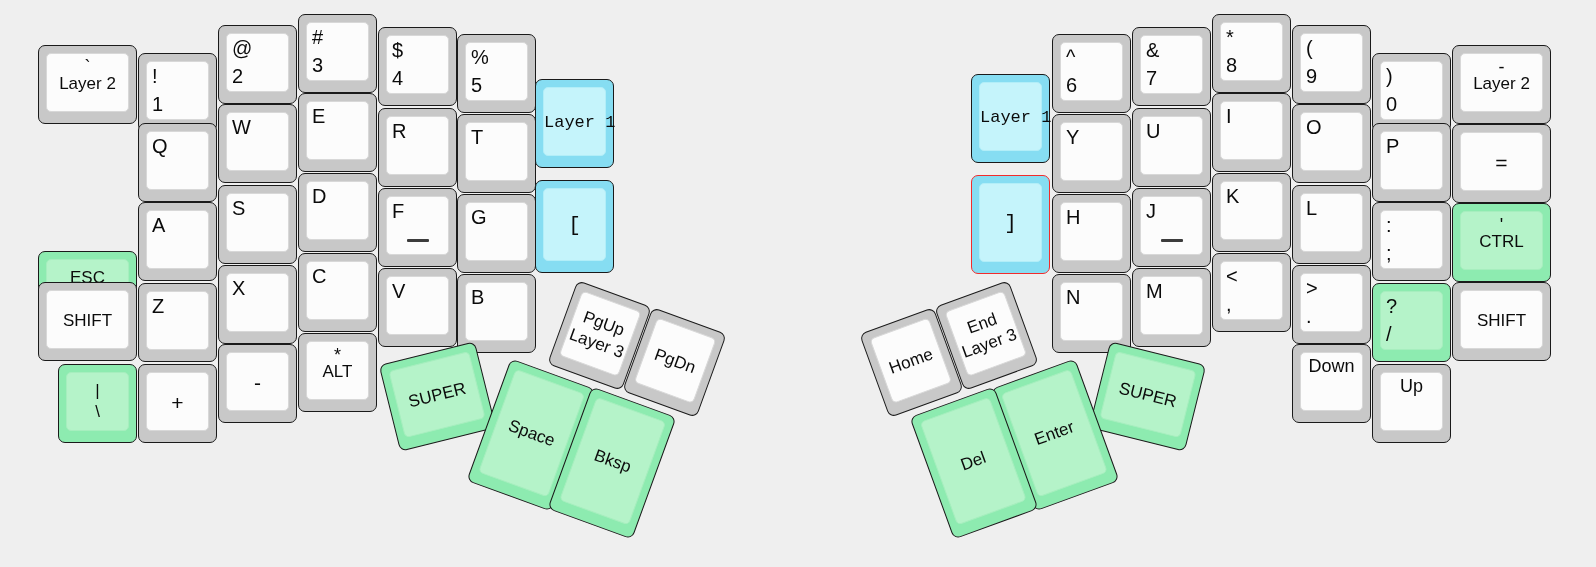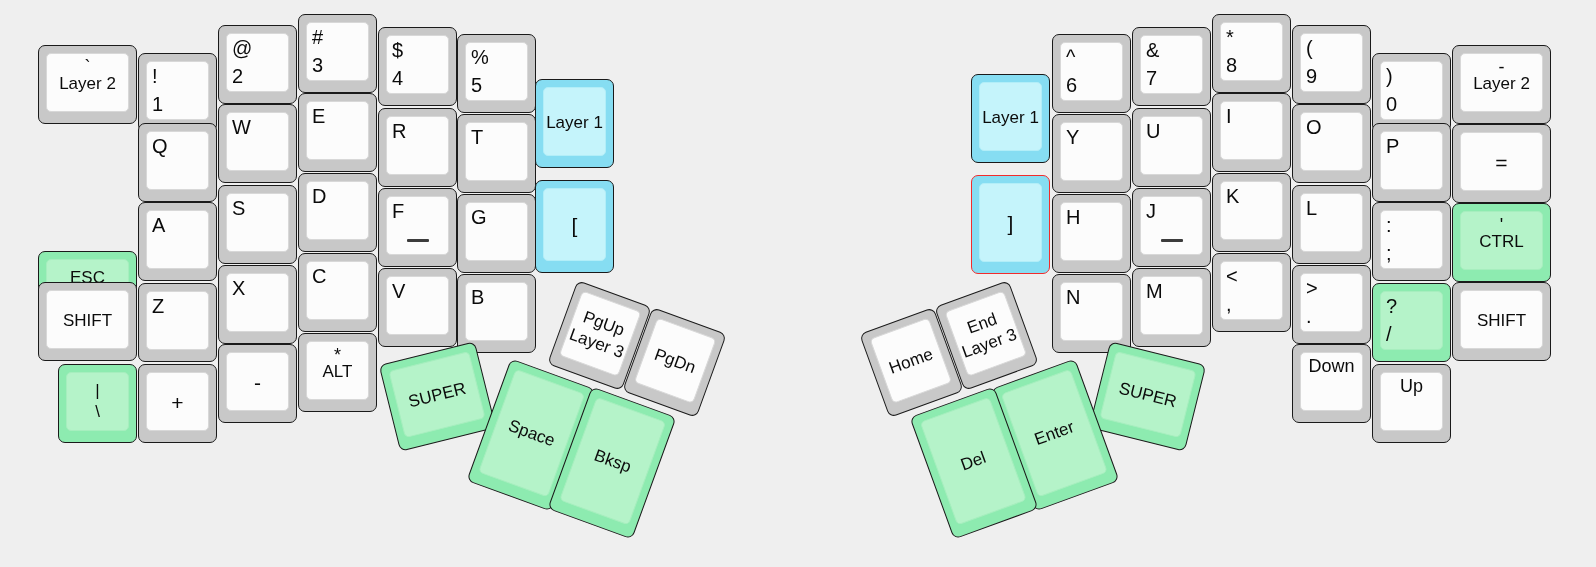--- a/index.html
+++ b/index.html
@@ -26,21 +26,21 @@
     position:relative;
     width:100%;height:100%;
     box-sizing:border-box;
     border-radius:5px;
     background:#fcfcfc;
     border:1px solid #d8d8d8;
   }
   
   .key.green{background:#8debb0;}
   .key.green > .cap{background:#b5f3c9;border-color:#a6eebe;}
-  .key.cyan{background:#86ddf2;}
+  .key.cyan{background:#86ddf2;font-family:Liberation Mono, monospace;}
   .key.cyan > .cap{background:#c5f4fb;border-color:#b2eef8;}
   .key.sel{border-color:#f22c2c;}
 
   
   .lg{position:absolute;color:#0b0b0b;line-height:1;white-space:pre;}
   .lg.tl{left:5px;top:4px;font-size:20px;}        
   .lg.bl{left:5px;bottom:5px;font-size:20px;}      
   .lg.tc{left:0;right:0;top:4px;text-align:center;font-size:18px;}
   .lg.ctr{left:0;right:0;top:50%;transform:translateY(-50%);
           text-align:center;font-size:17px;}

